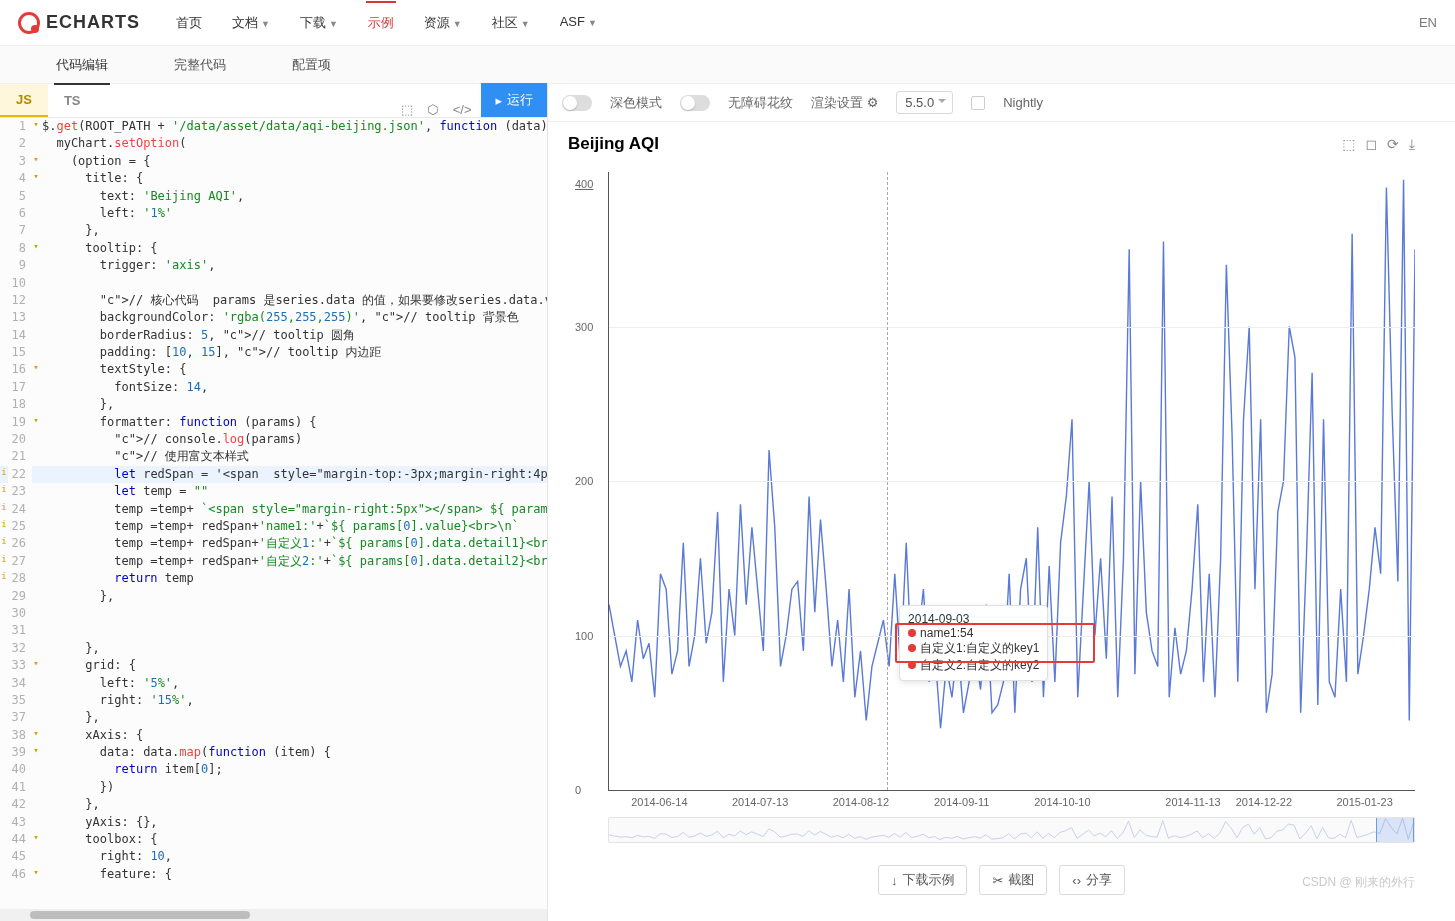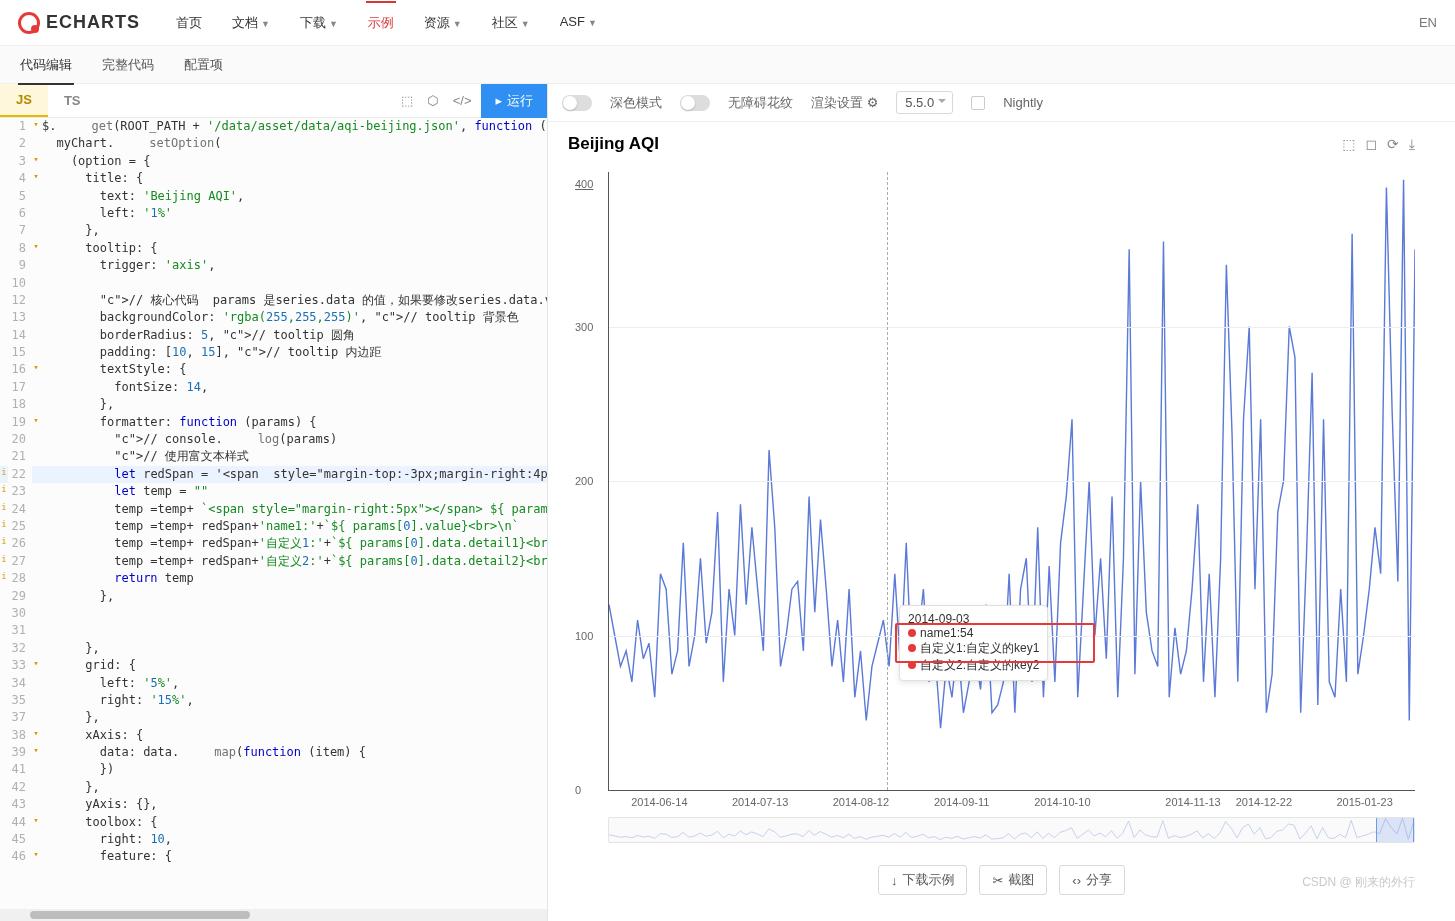--- a/index.html
+++ b/index.html
@@ -8,37 +8,37 @@
   .logo{display:flex;align-items:center;gap:6px;font-weight:700;font-size:18px;color:#333;letter-spacing:1px;margin-right:34px;}
   .logo-mark{width:22px;height:22px;border:3px solid #e43a3a;border-radius:50%;position:relative;}
   .logo-mark::after{content:"";position:absolute;right:-2px;bottom:-2px;width:8px;height:8px;background:#e43a3a;border-radius:50%;}
   .nav-items{display:flex;gap:26px;}
   .nav-item{cursor:pointer;padding:12px 2px;color:#333;position:relative;}
   .nav-item.active{color:#d53636;}
   .nav-item.active::after{content:"";position:absolute;left:0;right:0;top:-1px;height:2px;background:#d53636;}
   .caret{font-size:9px;margin-left:3px;color:#888;}
   .lang{margin-left:auto;color:#777;cursor:pointer;}
   .subnav{display:flex;align-items:center;height:38px;padding:0 18px;gap:26px;border-bottom:1px solid #eee;background:#fafafa;}
-  .subnav-item{cursor:pointer;color:#555;padding:10px 2px;position:relative;}
+  .subnav-item{cursor:pointer;color:#555;padding:10px 2px;position:relative;margin-left:36px;}
   .subnav-item.active{color:#333;}
   .subnav-item.active::after{content:"";position:absolute;left:0;right:0;bottom:-1px;height:2px;background:#333;}
   .main{display:flex;height:calc(921px - 46px - 38px);}
   .left{width:548px;border-right:1px solid #e4e4e4;display:flex;flex-direction:column;}
-  .editor-bar{display:flex;align-items:center;height:34px;border-bottom:1px solid #e9e9e9;background:#fff;}
+  .editor-bar{display:flex;align-items:flex-end;height:34px;border-bottom:1px solid #e9e9e9;background:#fff;}
   .lang-tab{padding:0 16px;height:100%;display:flex;align-items:center;cursor:pointer;font-weight:600;color:#888;}
   .lang-tab.active{background:#fff7db;color:#b58a00;border-bottom:2px solid #e6b800;}
   .editor-bar-icons{margin-left:auto;display:flex;align-items:center;gap:14px;padding-right:10px;color:#888;}
   .editor-bar-icons span{cursor:pointer;}
   .run-btn{background:#2f8ff3;color:#fff;border:none;height:34px;padding:0 14px;display:flex;align-items:center;gap:5px;cursor:pointer;font-size:13px;}
   .code{flex:1;overflow:auto;font-family:Consolas,Menlo,monospace;font-size:12px;line-height:1.45;background:#fcfcfc;}
   .code-row{display:flex;}
   .gut{width:24px;text-align:right;color:#b0b0b0;padding-right:6px;user-select:none;flex-shrink:0;background:#fcfcfc;}
   .mark{width:8px;flex-shrink:0;color:#d0a000;font-size:9px;text-align:center;}
   .src{white-space:pre;padding-left:2px;}
-  .k{color:#0000cc;} .s{color:#158a1f;} .n{color:#1a6fb5;} .fn{color:#737373;margin-left:35px;}
+  .k{color:#0000cc;} .s{color:#158a1f;} .n{color:#1a6fb5;} .fn{color:#ef4444;}
   .code-row.hl{background:#eaf3ff;}
   .hscroll{height:12px;background:#f0f0f0;position:relative;}
   .hscroll .thumb{position:absolute;left:30px;top:2px;height:8px;width:220px;background:#bdbdbd;border-radius:4px;}
   .right{flex:1;display:flex;flex-direction:column;}
   .preview-bar{display:flex;align-items:center;height:38px;padding:0 14px;gap:18px;border-bottom:1px solid #eee;}
   .toggle{width:30px;height:16px;border-radius:8px;background:#ddd;position:relative;cursor:pointer;}
   .toggle .knob{width:14px;height:14px;background:#fff;border-radius:50%;position:absolute;top:1px;left:1px;box-shadow:0 1px 2px rgba(0,0,0,.2);}
   .bar-lbl{color:#666;}
   .select{border:1px solid #d9d9d9;border-radius:3px;padding:3px 18px 3px 8px;position:relative;cursor:pointer;color:#555;}
   .select::after{content:"";position:absolute;right:6px;top:50%;transform:translateY(-50%);border:4px solid transparent;border-top-color:#aaa;}
@@ -324,20 +324,26 @@
           <div class="src">      xAxis: {</div>
         </div>
         <div class="code-row">
           <div class="mark"></div>
           <div class="gut">39</div>
           <div class="mark">▾</div>
           <div class="src">        data: data.<span class="fn">map</span>(<span class="k">function</span> (item) {</div>
         </div>
         <div class="code-row">
           <div class="mark"></div>
+          <div class="gut">40</div>
+          <div class="mark"></div>
+          <div class="src">          <span class="k">return</span> item[<span class="n">0</span>];</div>
+        </div>
+        <div class="code-row">
+          <div class="mark"></div>
           <div class="gut">41</div>
           <div class="mark"></div>
           <div class="src">        })</div>
         </div>
         <div class="code-row">
           <div class="mark"></div>
           <div class="gut">42</div>
           <div class="mark"></div>
           <div class="src">      },</div>
         </div>

